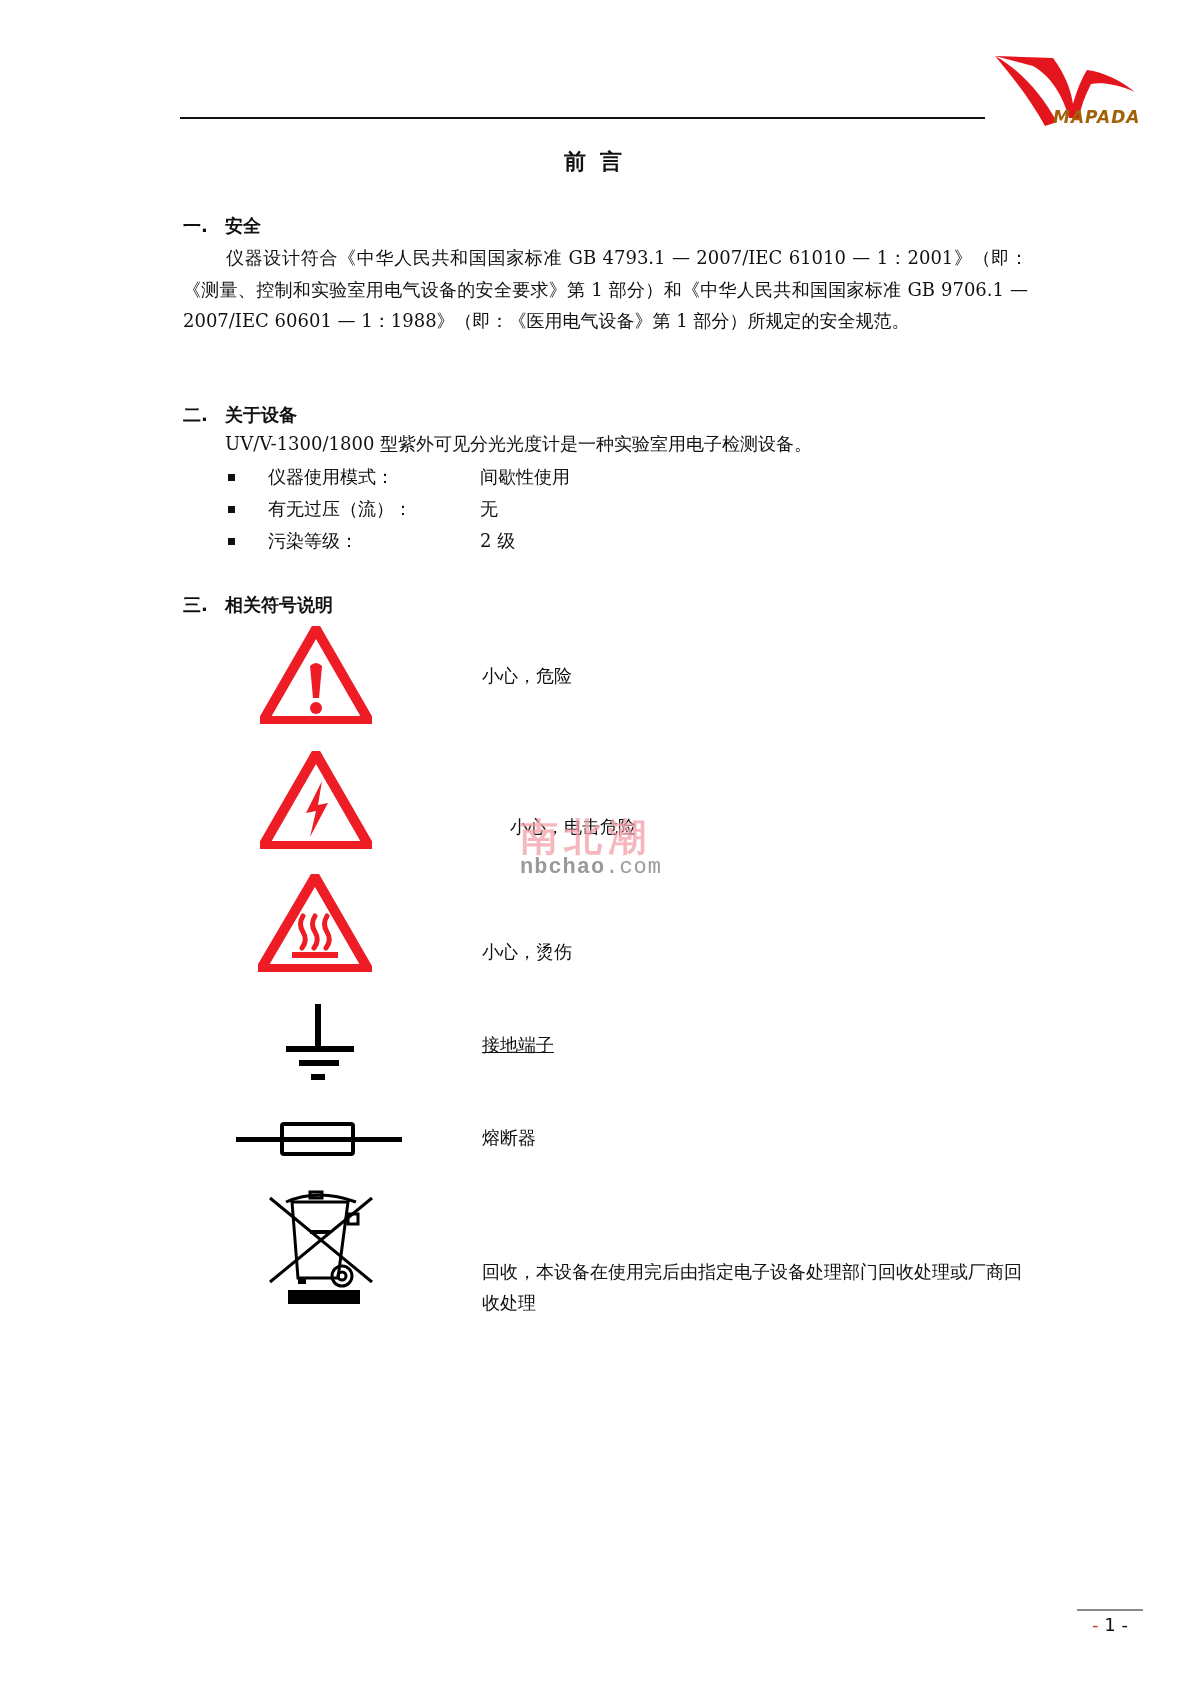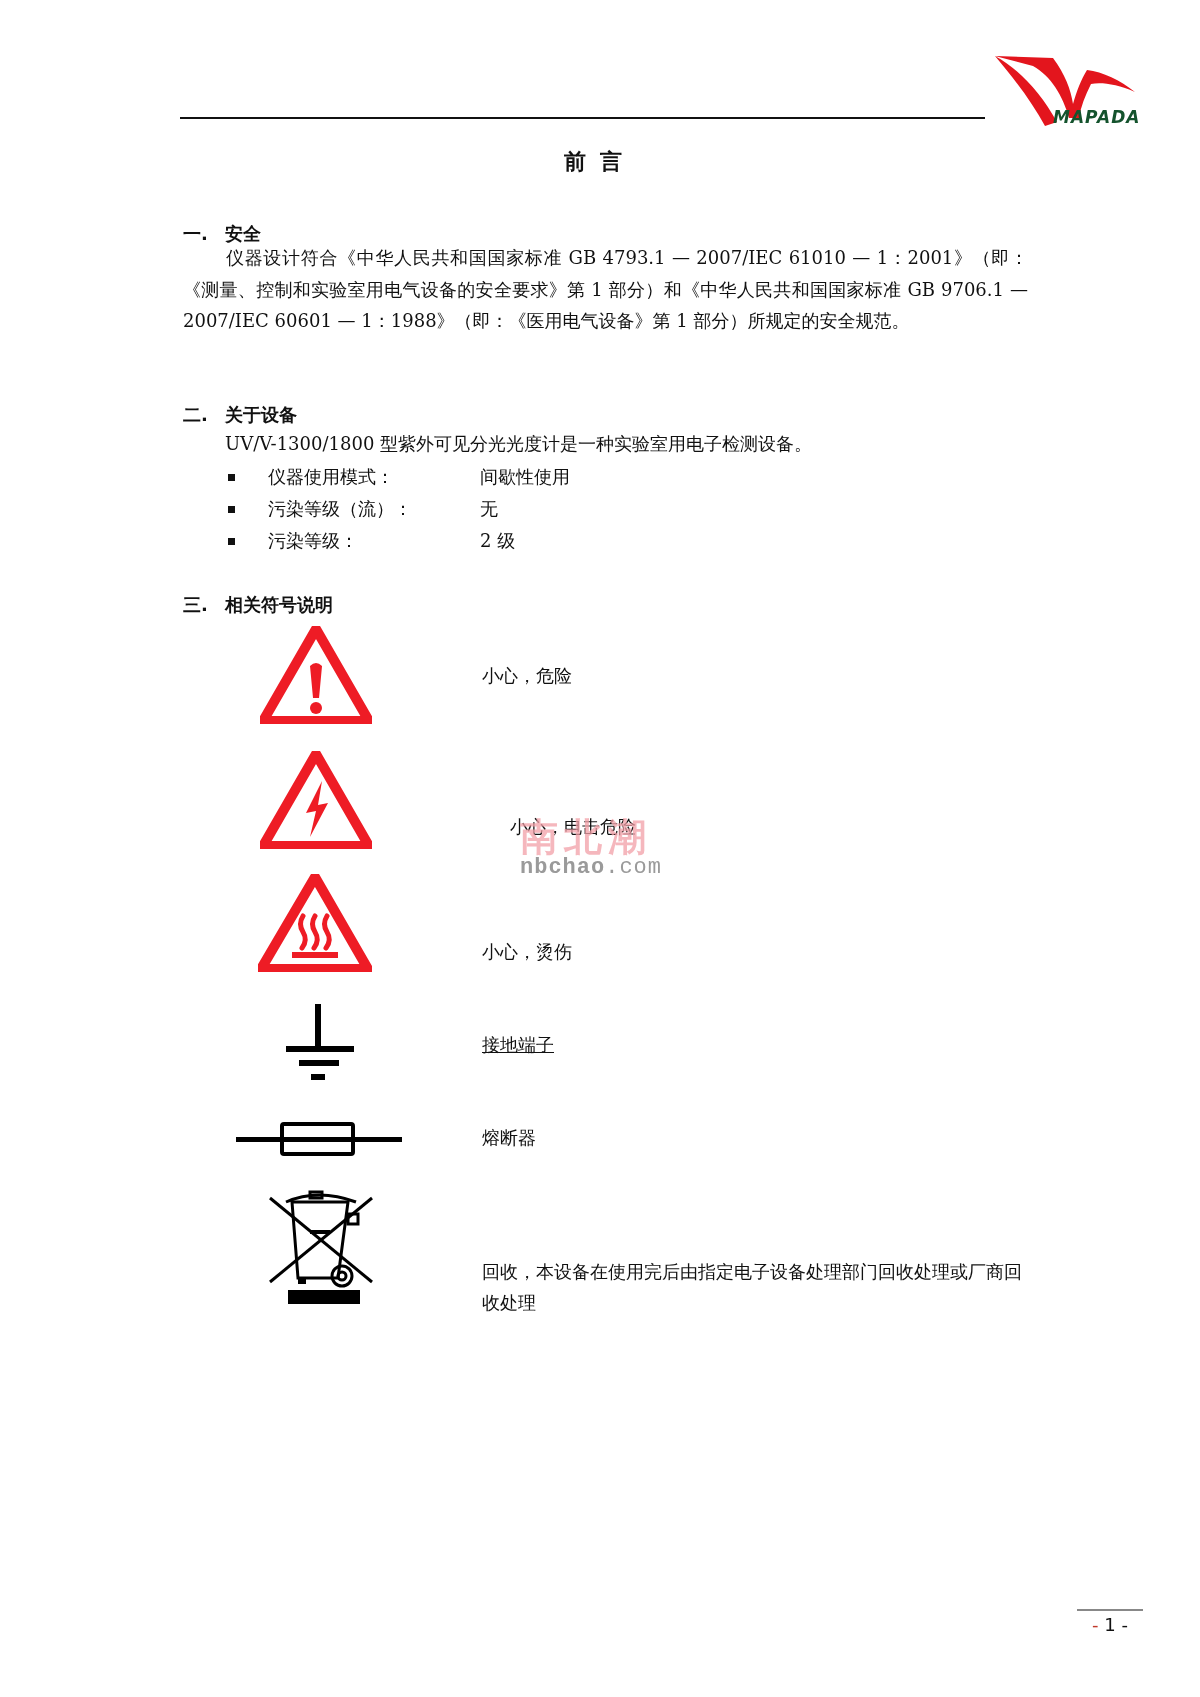--- a/index.html
+++ b/index.html
@@ -2,21 +2,21 @@
 <html><head>
 <meta charset="utf-8">
 <style>
   html, body { margin:0; padding:0; background:#ffffff; }
   body { width:1200px; height:1697px; position:relative; overflow:hidden;
          font-family:"DejaVu Serif","Liberation Serif",serif; color:#111; }
   .abs { position:absolute; }
   .header-rule { left:180px; top:117px; width:805px; height:2px; background:#111; }
   .logo { left:995px; top:52px; width:180px; height:80px; }
   .logo-text { position:absolute; left:58px; top:55px; font-family:"DejaVu Sans","Liberation Sans",sans-serif;
-               font-weight:bold; font-style:italic; font-size:17px; color:#14532d; letter-spacing:1px; }
+               font-weight:bold; font-style:italic; font-size:17px; color:#a16207; letter-spacing:1px; }
   .title { left:0; width:1200px; top:147px; text-align:center; font-size:22px; font-weight:bold; letter-spacing:14px; box-sizing:border-box; }
   .heading { left:183px; font-size:18px; font-weight:bold; font-family:"DejaVu Sans","Liberation Sans",sans-serif; }
   .heading .num { display:inline-block; width:42px; }
   .para { font-size:18px; line-height:31.5px; }
   .p1 { left:183px; top:242px; width:845px; text-indent:43px; text-align:justify; }
   .intro { left:225px; top:432px; font-size:18px; }
   .bullet-row { left:225px; font-size:18px; height:30px; }
   .bullet-row .sq { position:absolute; left:3px; top:9px; width:7px; height:7px; background:#111; }
   .bullet-row .lbl { position:absolute; left:43px; white-space:nowrap; }
   .bullet-row .val { position:absolute; left:255px; white-space:nowrap; }
@@ -37,38 +37,38 @@
 <div class="abs logo">
   <svg width="180" height="80" viewBox="0 0 180 80">
     <path d="M0,4 C25,18 45,40 62,70 L50,74 C38,52 22,30 0,4 Z" fill="#e3151d"></path>
     <path d="M0,4 L58,6 C70,22 76,38 78,52 C82,38 86,28 92,18 C108,20 125,28 140,40 C122,32 106,30 96,32 C90,44 86,54 84,66 L74,66 C68,44 56,24 38,14 Z" fill="#e3151d"></path>
   </svg>
   <span class="logo-text">MAPADA</span>
 </div>
 
 <div class="abs title">前言</div>
 
-<div class="abs heading" style="top:222px;">
+<div class="abs heading" style="top:214px;">
   <span class="num">一.</span><span>安全</span>
 </div>
 <div class="abs para p1">仪器设计符合《中华人民共和国国家标准 GB 4793.1 — 2007/IEC 61010 — 1：2001》（即：《测量、控制和实验室用电气设备的安全要求》第 1 部分）和《中华人民共和国国家标准 GB 9706.1 — 2007/IEC 60601 — 1：1988》（即：《医用电气设备》第 1 部分）所规定的安全规范。</div>
 
 <div class="abs heading" style="top:403px;">
   <span class="num">二.</span><span>关于设备</span>
 </div>
 <div class="abs intro">UV/V-1300/1800 型紫外可见分光光度计是一种实验室用电子检测设备。</div>
 
 <div class="abs bullet-row" style="top:465px;">
   <span class="sq"></span>
   <span class="lbl">仪器使用模式：</span>
   <span class="val">间歇性使用</span>
 </div>
 <div class="abs bullet-row" style="top:497px;">
   <span class="sq"></span>
-  <span class="lbl">污染等级（流）：</span>
+  <span class="lbl">有无过压（流）：</span>
   <span class="val">无</span>
 </div>
 <div class="abs bullet-row" style="top:529px;">
   <span class="sq"></span>
   <span class="lbl">污染等级：</span>
   <span class="val">2 级</span>
 </div>
 
 <div class="abs heading" style="top:593px;">
   <span class="num">三.</span><span>相关符号说明</span>

